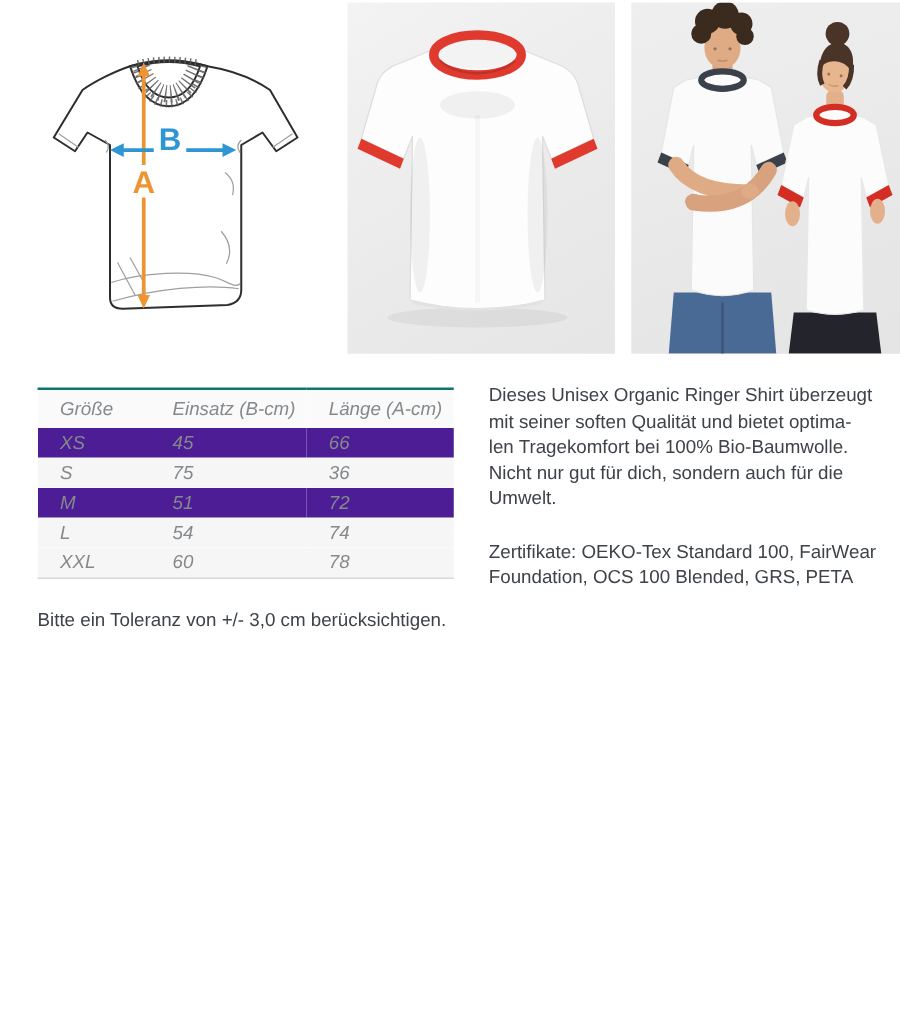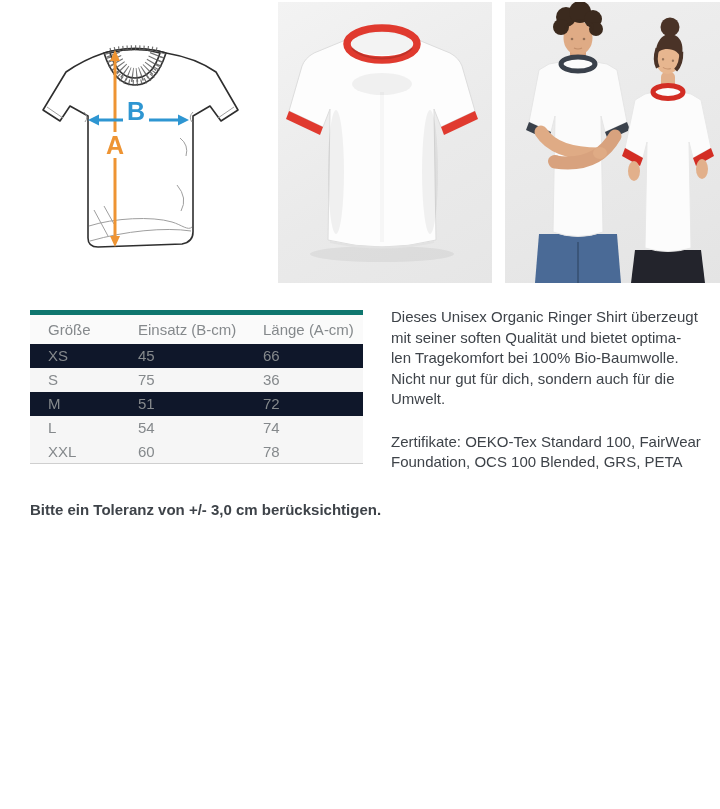--- a/index.html
+++ b/index.html
@@ -17,40 +17,39 @@
   .product-photo { left: 278px; top: 2px; width: 214px; height: 281px;
     background: linear-gradient(150deg, #f3f3f3 0%, #eaeaea 60%, #e6e6e6 100%); }
   .models-photo { left: 505px; top: 2px; width: 215px; height: 281px;
     background: linear-gradient(160deg, #efefef 0%, #e9e9e9 55%, #e4e4e4 100%); overflow: hidden; }
   .diagram-box svg, .product-photo svg, .models-photo svg { display: block; width: 100%; height: 100%; }
 
   
   .size-table-wrap { left: 30px; top: 310px; width: 333px; }
   table.size-table {
     width: 333px; table-layout: fixed; border-collapse: collapse;
-    border-top: 5px solid #0f766e; border-bottom: 1px solid #cfcfcf;
-    font-size: 15px; color: #85898c;
+    border-top: 2px solid #0f766e; border-bottom: 1px solid #cfcfcf;
+    font-size: 15px; color: #85898c; font-style: italic;
   }
   table.size-table col.c1 { width: 90px; }
   table.size-table col.c2 { width: 125px; }
   table.size-table col.c3 { width: 118px; }
   table.size-table th, table.size-table td {
     font-weight: normal; text-align: left; padding: 0 0 0 18px;
     white-space: nowrap; overflow: hidden;
   }
   table.size-table thead tr { height: 31px; background: #fafafa; }
   table.size-table tbody tr { height: 24px; }
-  table.size-table tbody tr.stripe { background: #0f172a; }
+  table.size-table tbody tr.stripe { background: #4c1d95; }
   table.size-table tbody tr.plain { background: #f6f6f6; }
 
   .tolerance-note {
-    left: 30px; top: 500px; width: 345px;
+    left: 30px; top: 487px; width: 345px;
     font-size: 15px; line-height: 20px; color: #3e4349;
     white-space: pre;
-    font-weight: bold;
   }
 
   
   .description { left: 391px; top: 307px; width: 330px; color: #3e4349; }
   .desc-block {
     font-size: 15px; line-height: 20.5px;
     white-space: pre; margin: 0;
   }
   .mb-a { margin-bottom: 22px; }
   .mb-b { margin-bottom: 17px; margin-top: 21px; }

